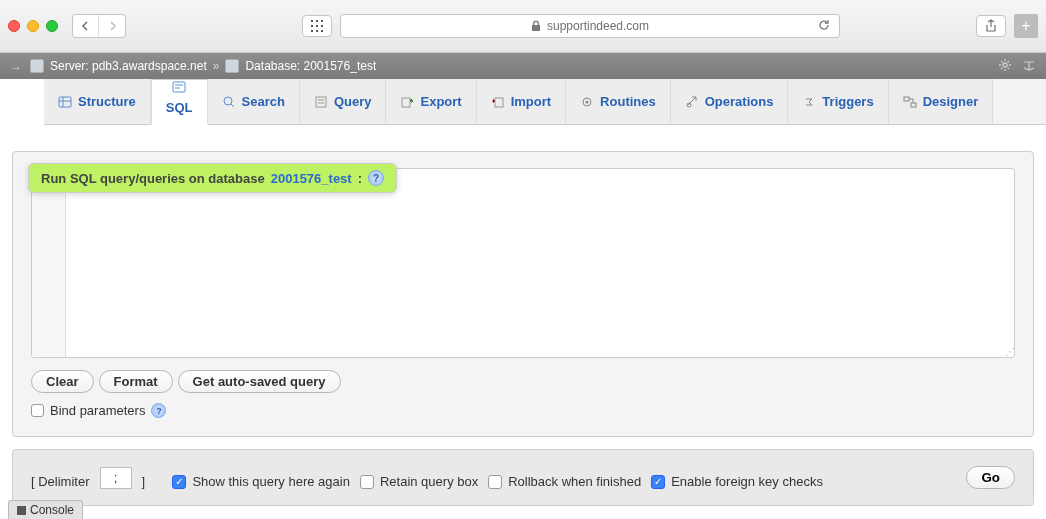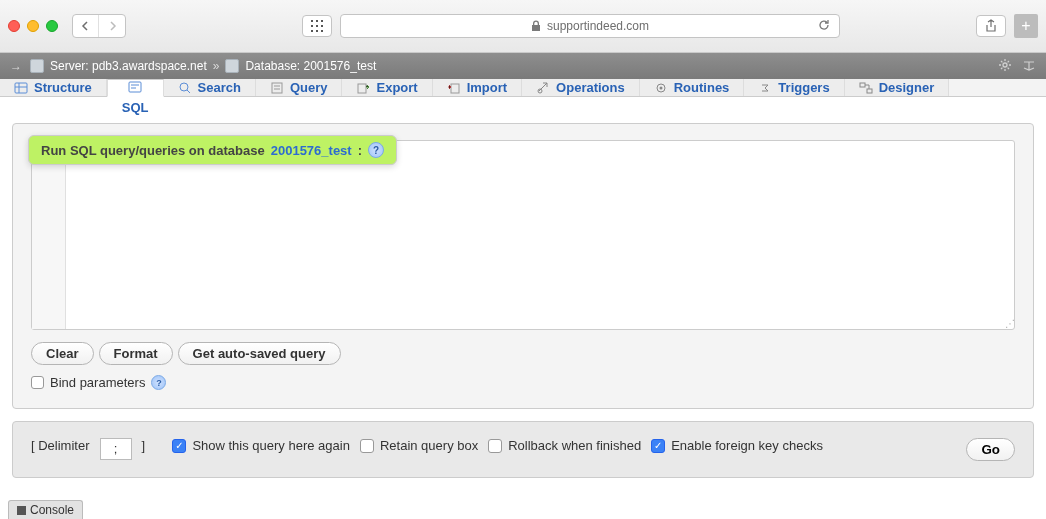--- a/index.html
+++ b/index.html
@@ -20,21 +20,21 @@
 .plustab{width:24px;height:24px;background:#bcbcbc;color:#fff;display:flex;align-items:center;justify-content:center;border-radius:2px;font-size:16px;}
 
 
 .crumbbar{height:26px;background:linear-gradient(#8e8e8e,#7a7a7a);color:#fff;display:flex;align-items:center;padding:0 10px;font-size:12px;gap:6px;}
 .crumbbar .sep{color:#d9d9d9;}
 .crumbbar .arrow{color:#ddd;margin-right:2px;}
 .crumb-icon{width:14px;height:14px;display:inline-block;background:#cfd6dc;border:1px solid #a9b2ba;border-radius:2px;vertical-align:middle;}
 .crumbbar .right{margin-left:auto;display:flex;gap:10px;color:#d0d0d0;}
 
 
-.tabs{height:18px;background:#f3f3f3;border-bottom:1px solid #ccc;display:flex;align-items:stretch;}
+.tabs{height:46px;background:#f3f3f3;border-bottom:1px solid #ccc;display:flex;align-items:stretch;margin-left:44px;}
 .tab{display:flex;align-items:center;gap:6px;padding:0 14px;color:#2962b5;font-weight:bold;font-size:13px;border-right:1px solid #ddd;cursor:pointer;background:#ededed;}
 .tab.active{background:#fff;border-bottom:1px solid #fff;margin-bottom:-1px;border-left:1px solid #ddd;border-right:1px solid #ddd;box-shadow:0 -1px 0 #ddd inset, 0 1px 0 #fff;flex-direction:column;}
 .tab.active{box-shadow:none;border-top:1px solid #ccc;}
 .ico svg{display:block;}
 
 
 .page{position:relative;padding:0;}
 .pill{position:absolute;left:28px;top:12px;z-index:3;background:#bef264;border:1px solid #ccc;border-radius:6px;padding:6px 12px;box-shadow:0 2px 6px rgba(0,0,0,0.15);font-weight:bold;color:#444;display:flex;align-items:center;gap:6px;}
 .pill .dbname{color:#2d6bd0;}
 .pill .help{width:16px;height:16px;border-radius:50%;background:radial-gradient(#cfe2ff,#9ec2f7);border:1px solid #7aa9e6;display:flex;align-items:center;justify-content:center;color:#2b5ca5;font-size:10px;font-weight:bold;}
@@ -43,21 +43,21 @@
 .gutter{width:34px;background:#f7f7f7;border-right:1px solid #e0e0e0;color:#999;text-align:right;padding:4px 6px;}
 .code{padding:4px 8px;white-space:pre;flex:1;}
 .kw{color:#8a2db6;} .kw2{color:#1c7b1c;} .plain{color:#222;}
 .resize{position:absolute;right:1px;bottom:1px;color:#b0b0b0;font-size:10px;line-height:8px;letter-spacing:-2px;}
 .btnrow{margin-top:12px;display:flex;gap:5px;align-items:center;}
 .btn{background:linear-gradient(#fff,#f1f1f1);border:1px solid #b5b5b5;border-radius:12px;padding:3px 14px;font-size:13px;font-weight:bold;color:#333;cursor:pointer;}
 .bindrow{margin-top:10px;display:flex;align-items:center;gap:6px;color:#333;}
 .checkbox{width:13px;height:13px;border:1px solid #999;border-radius:3px;background:#fff;display:inline-block;}
 
 
-.footbar{margin:12px 12px 0 12px;background:#e9e9e9;border:1px solid #ccc;border-radius:4px;padding:16px 18px;display:flex;align-items:flex-start;gap:10px;font-size:13px;color:#333;}
+.footbar{margin:12px 12px 0 12px;background:#e9e9e9;border:1px solid #ccc;border-radius:4px;padding:16px 18px;display:flex;align-items:flex-end;gap:10px;font-size:13px;color:#333;}
 .footbar .lab{display:flex;align-items:center;gap:6px;}
 .delimbox{width:32px;height:22px;border:1px solid #bbb;background:#fff;text-align:center;padding-top:2px;}
 .footbar .spacer{flex:1;}
 .gobtn{background:linear-gradient(#fff,#f1f1f1);border:1px solid #b5b5b5;border-radius:12px;padding:3px 14px;font-weight:bold;cursor:pointer;}
 .cb{width:14px;height:14px;border:1px solid #999;border-radius:3px;background:#fff;display:inline-flex;align-items:center;justify-content:center;font-size:10px;color:#fff;}
 .cb.checked{background:#3b82f6;border-color:#2563eb;}
 
 
 .console{position:absolute;left:8px;bottom:0;background:#e2e2e2;border:1px solid #bbb;border-bottom:none;padding:2px 8px;font-size:12px;border-radius:3px 3px 0 0;color:#333;display:flex;align-items:center;gap:4px;}
 .console .sq{width:9px;height:9px;background:#555;display:inline-block;}
@@ -186,34 +186,34 @@
         <svg width="14" height="14">
           <rect x="4" y="3" width="8" height="9" fill="none" stroke="#999"></rect>
           <path d="M1 6h3M2 4l2 2-2 2" stroke="#b33a3a"></path>
         </svg>
       </span>
       <span>Import</span>
     </div>
   <div class="tab">
       <span class="ico">
         <svg width="14" height="14">
+          <circle cx="7" cy="7" r="4" fill="none" stroke="#888"></circle>
+          <circle cx="7" cy="7" r="1.5" fill="#888"></circle>
+        </svg>
+      </span>
+      <span>Routines</span>
+    </div>
+  <div class="tab">
+      <span class="ico">
+        <svg width="14" height="14">
           <path d="M3 10l8-8m0 4V2H7" stroke="#888" fill="none"></path>
           <circle cx="4" cy="10" r="2" fill="none" stroke="#888"></circle>
         </svg>
       </span>
       <span>Operations</span>
-    </div>
-  <div class="tab">
-      <span class="ico">
-        <svg width="14" height="14">
-          <circle cx="7" cy="7" r="4" fill="none" stroke="#888"></circle>
-          <circle cx="7" cy="7" r="1.5" fill="#888"></circle>
-        </svg>
-      </span>
-      <span>Routines</span>
     </div>
   <div class="tab">
       <span class="ico">
         <svg width="14" height="14">
           <path d="M4 4h6l-3 3 3 3H4" fill="none" stroke="#888"></path>
         </svg>
       </span>
       <span>Triggers</span>
     </div>
   <div class="tab">

